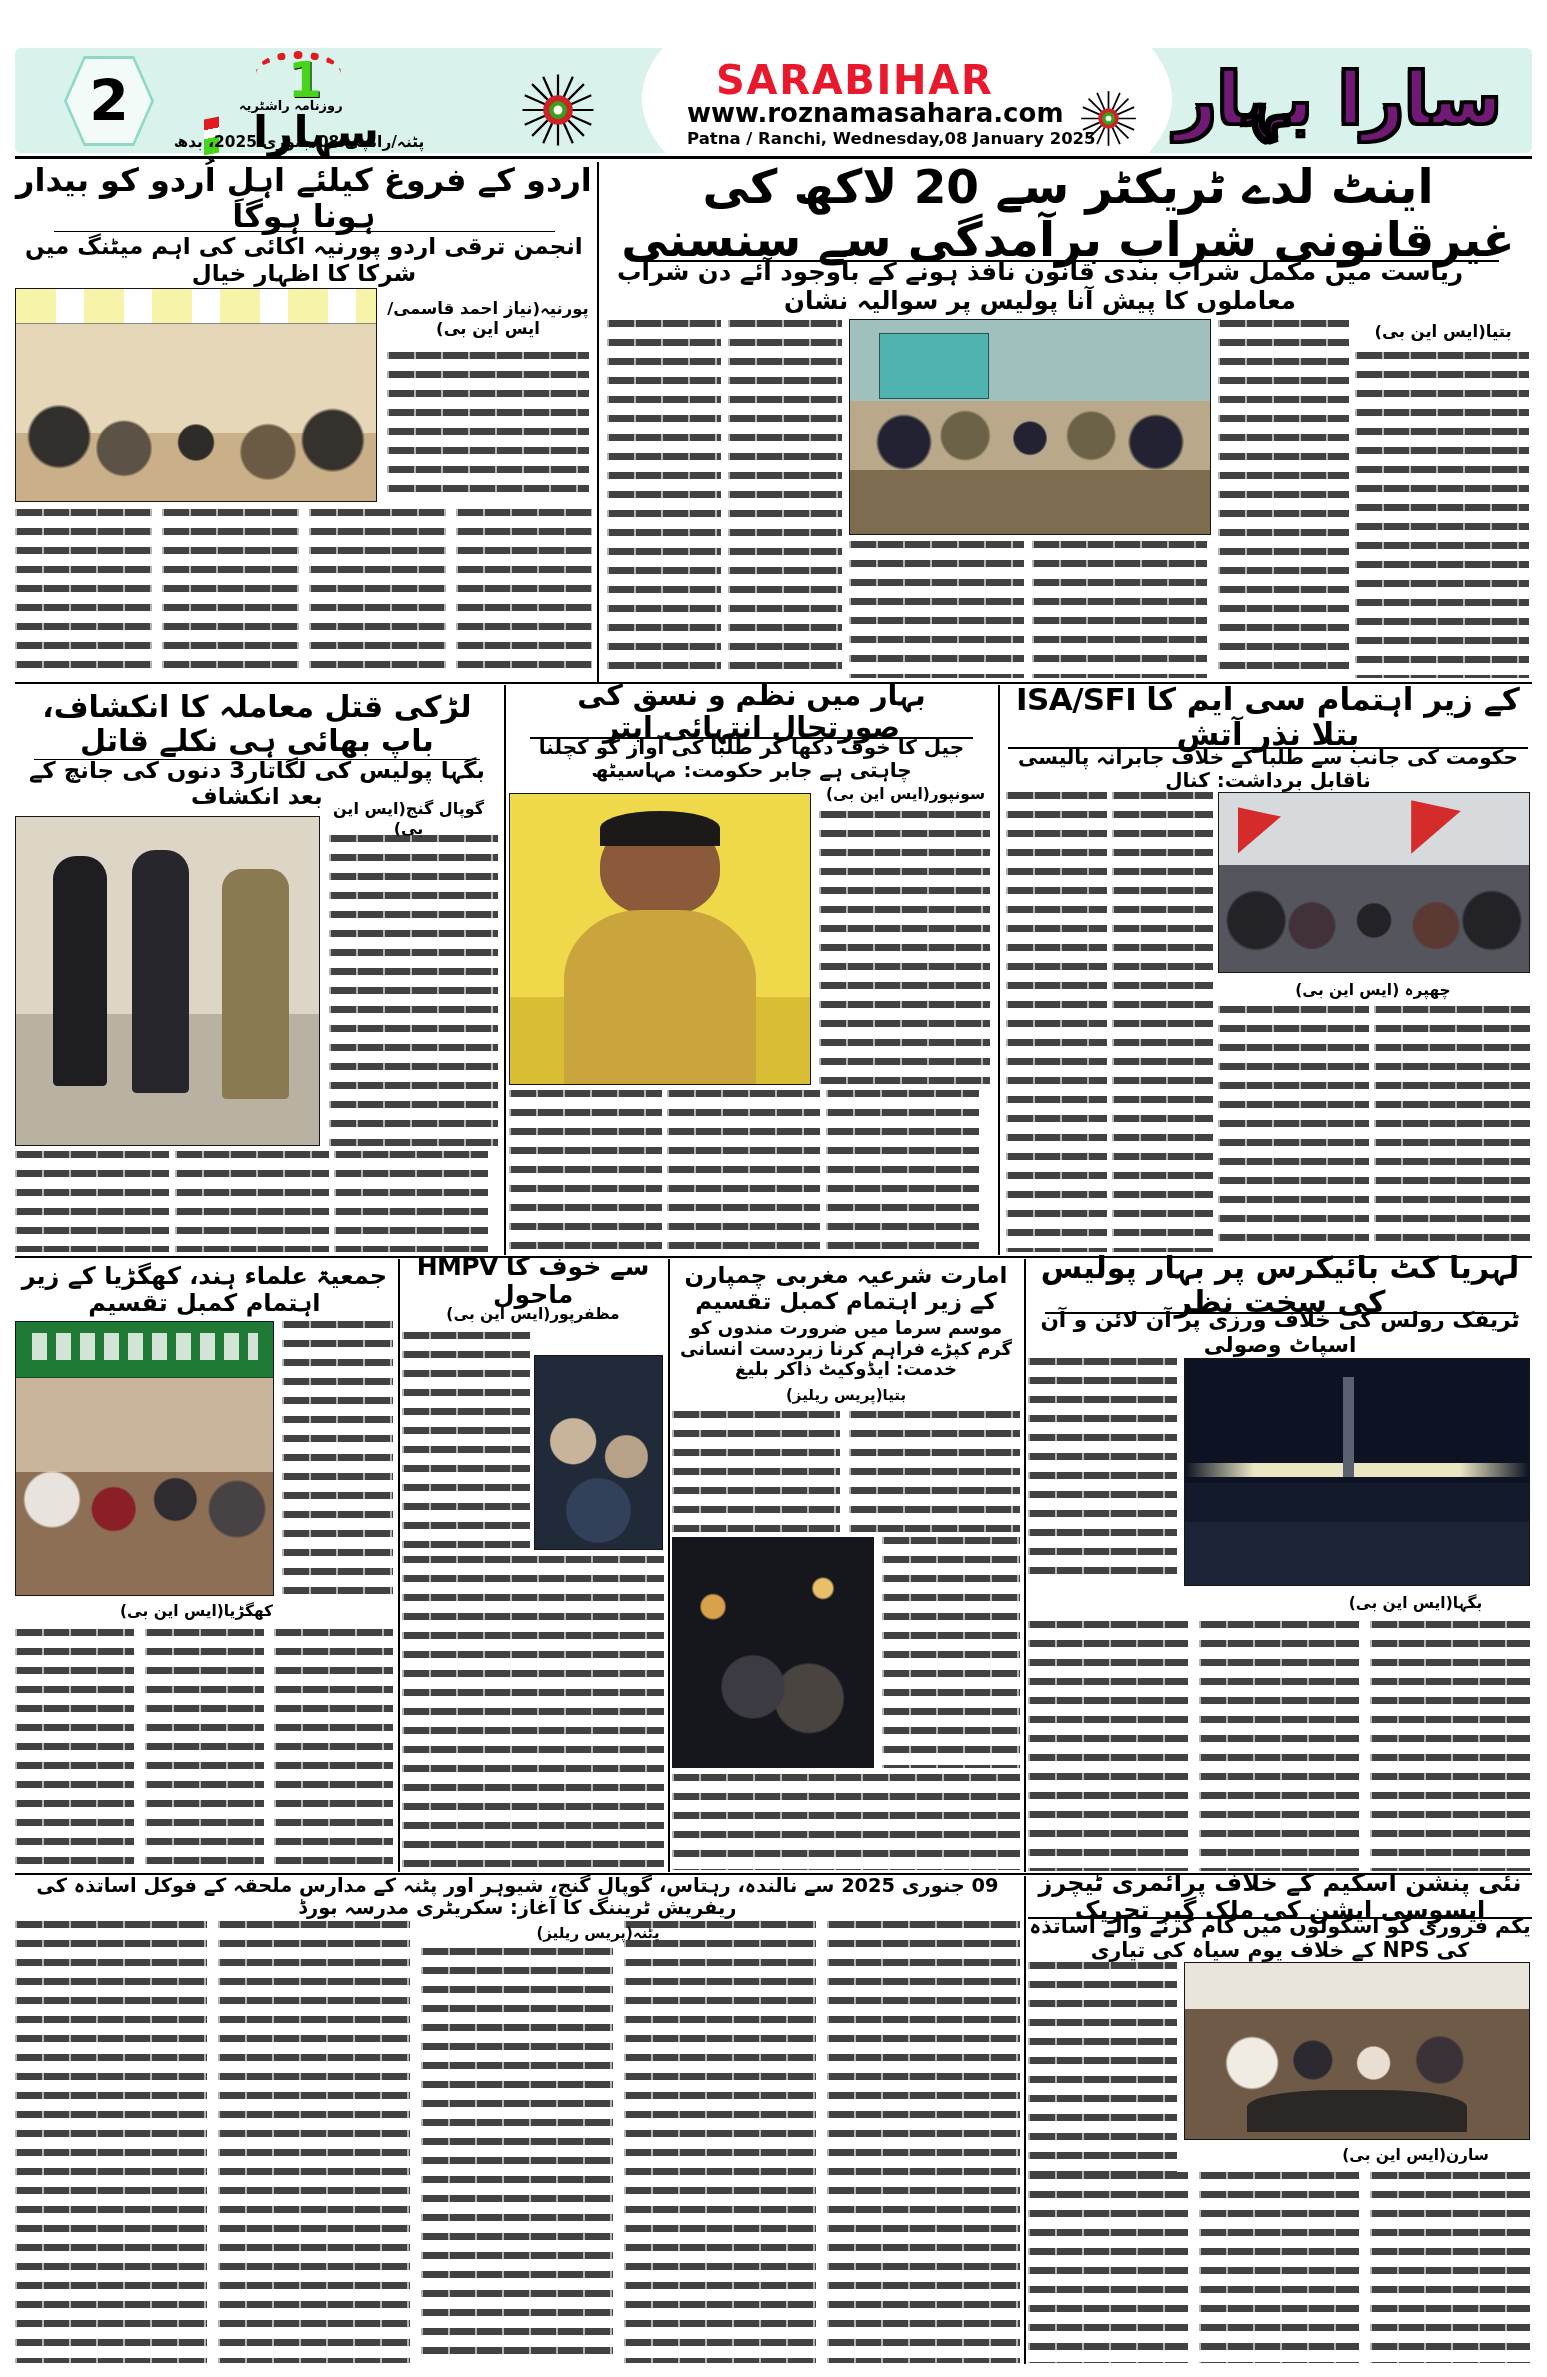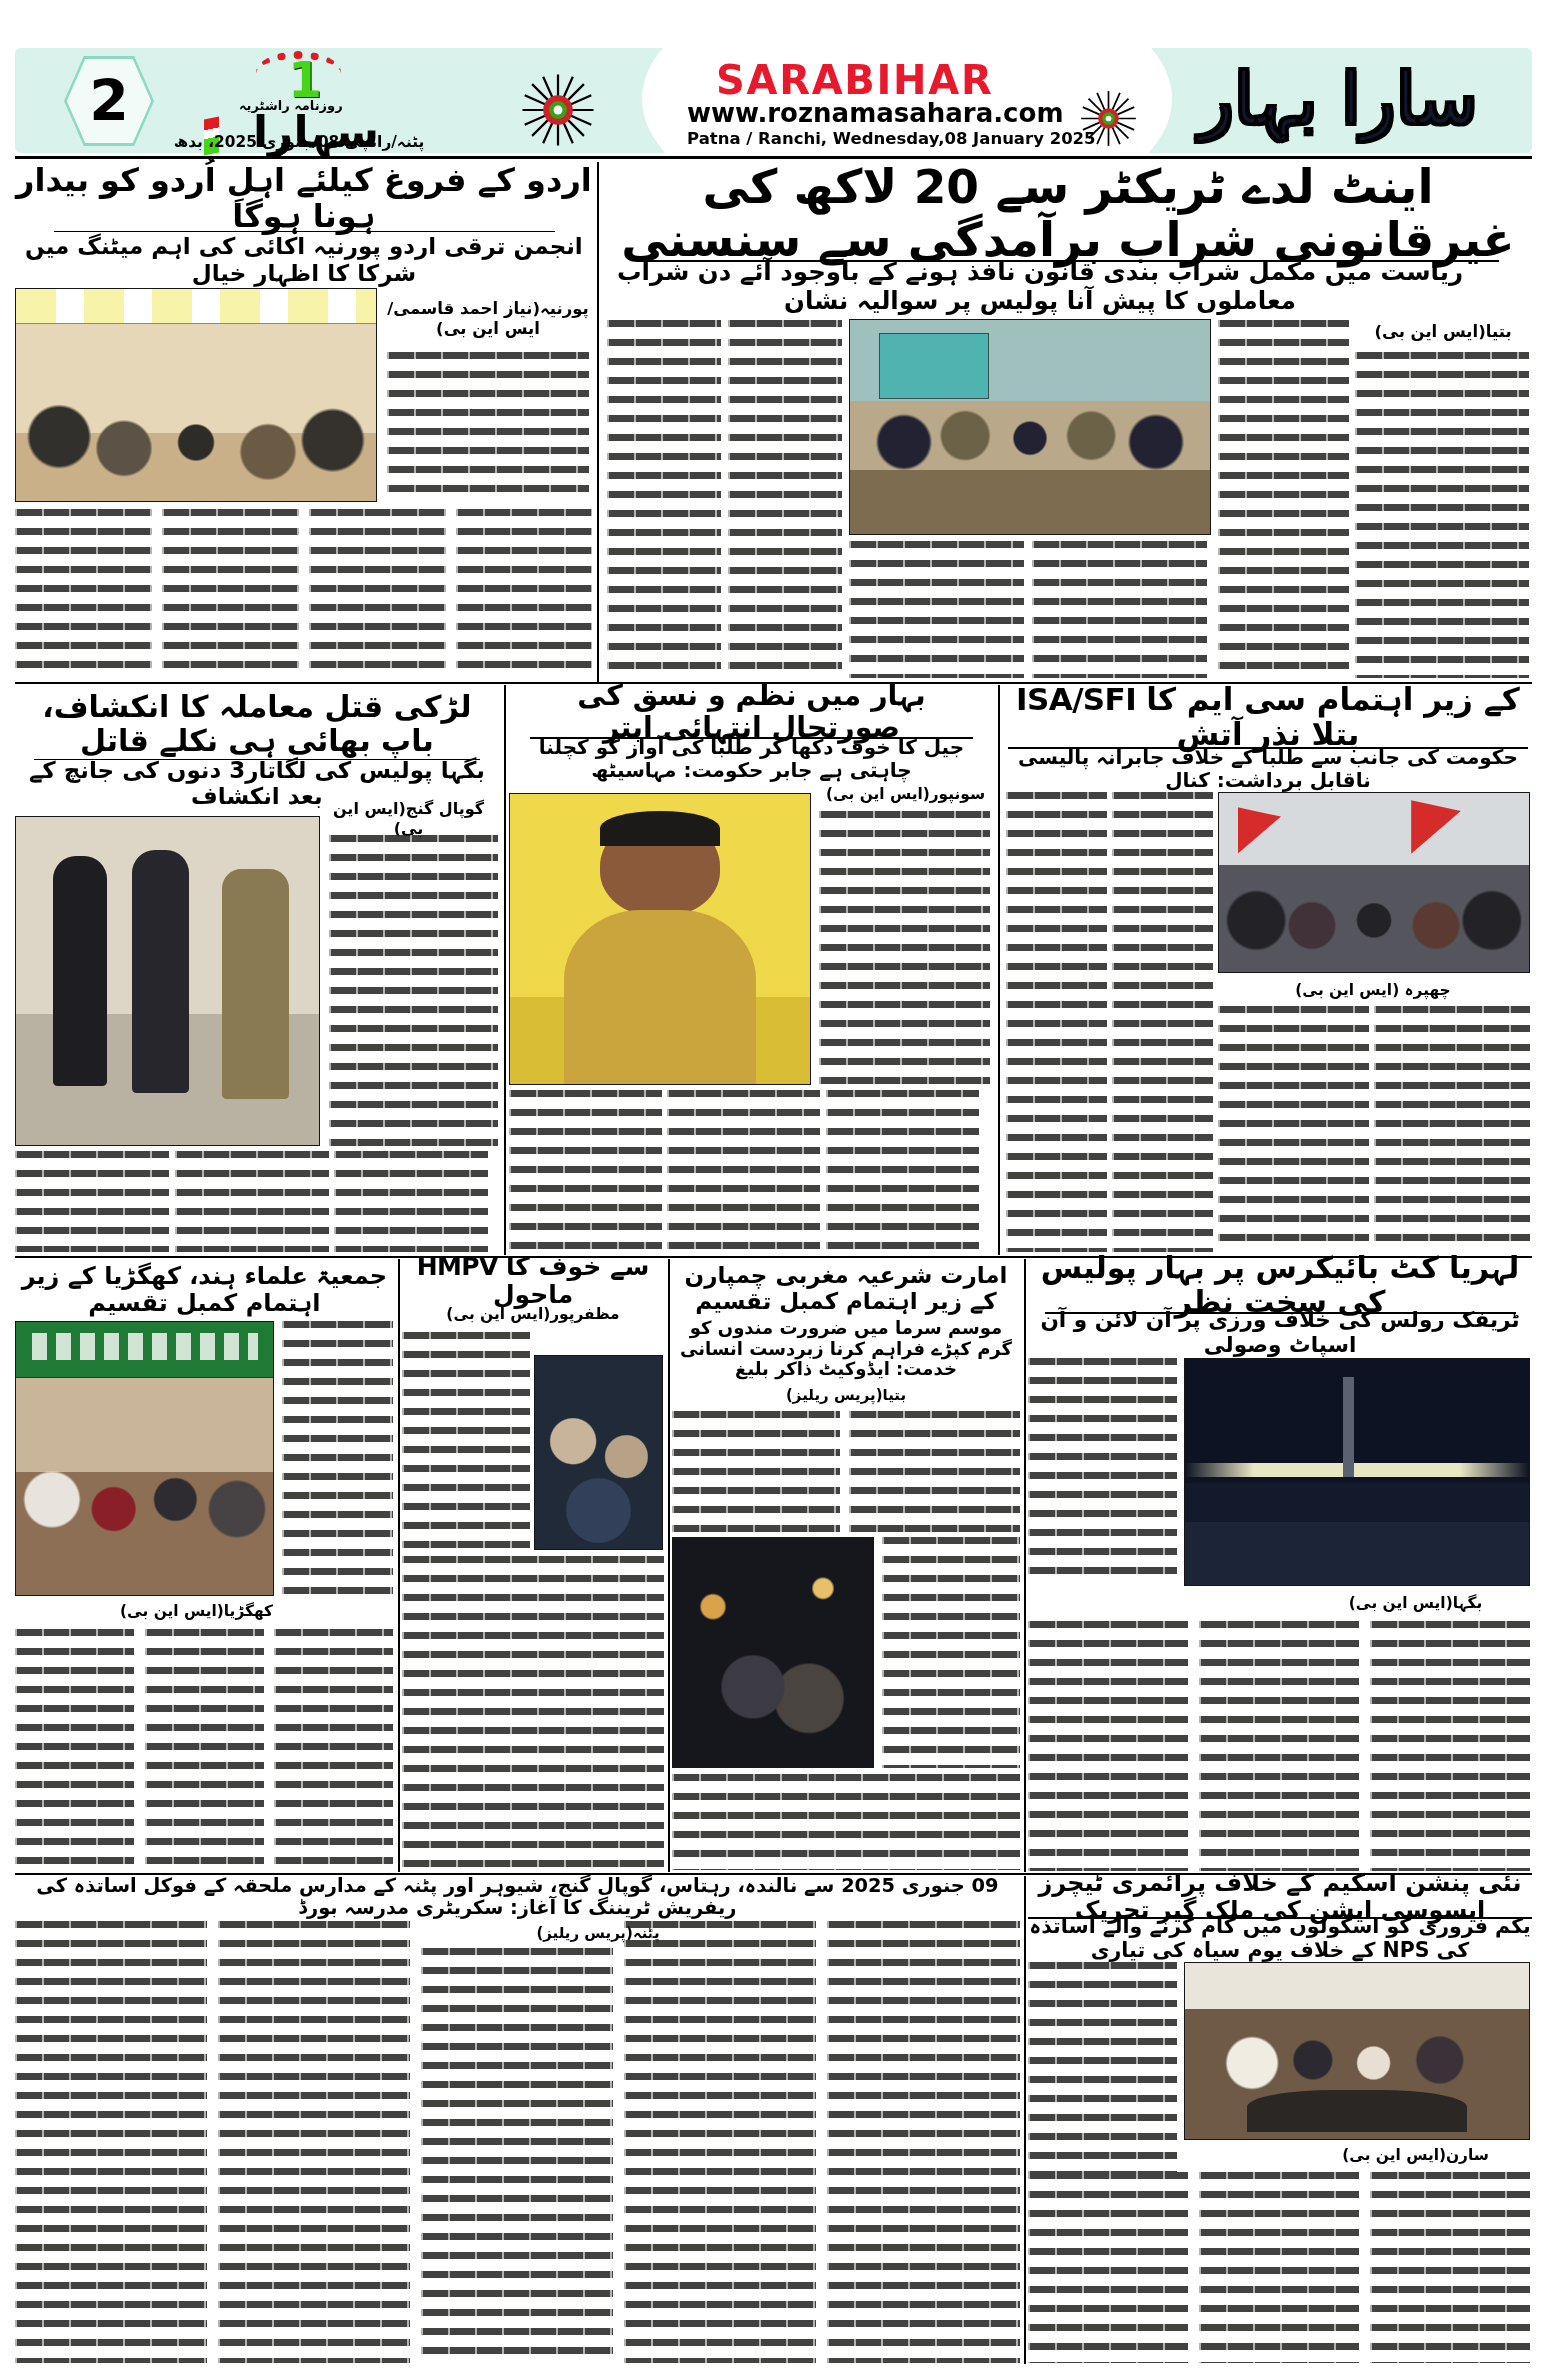--- a/index.html
+++ b/index.html
@@ -16,21 +16,21 @@
   .txt{background-image:
         repeating-linear-gradient(to right, rgba(255,255,255,.6) 0 1.7px, rgba(255,255,255,0) 1.7px 27px),
         repeating-linear-gradient(to bottom, #222220 0 7.4px, transparent 7.4px 19px);
        opacity:.85;}
   .photo{border:1.7px solid #161616;box-sizing:border-box;overflow:hidden;}
   .headerband{background:#d9f2ec;border-radius:5.7px;overflow:hidden;}
   .hex-outer{clip-path:polygon(22% 0,78% 0,100% 50%,78% 100%,22% 100%,0 50%);background:#8fd8c6;}
   .hex-inner{position:absolute;left:2.8px;top:2.8px;right:2.8px;bottom:2.8px;
              clip-path:polygon(22% 0,78% 0,100% 50%,78% 100%,22% 100%,0 50%);background:#f3fbf8;
              display:flex;align-items:center;justify-content:center;font-weight:bold;font-size:57px;}
-  .masthead{font-weight:normal;color:#0f172a;-webkit-text-stroke:3.4px #000;
+  .masthead{font-weight:bold;color:#701a75;-webkit-text-stroke:3.4px #000;
             text-shadow:2.3px 2.3px 0 #000,-2.3px -2.3px 0 #000,2.3px -2.3px 0 #000,-2.3px 2.3px 0 #000;}
 </style>
 </head>
 <body>
 
 <div class="page">
 
   <div class="abs headerband" style="left:15.4px;top:48px;width:1517px;height:105px;">
 
     <div class="abs" style="left:627px;top:-80px;width:530px;height:262px;background:#fff;border-radius:50%;"></div>

